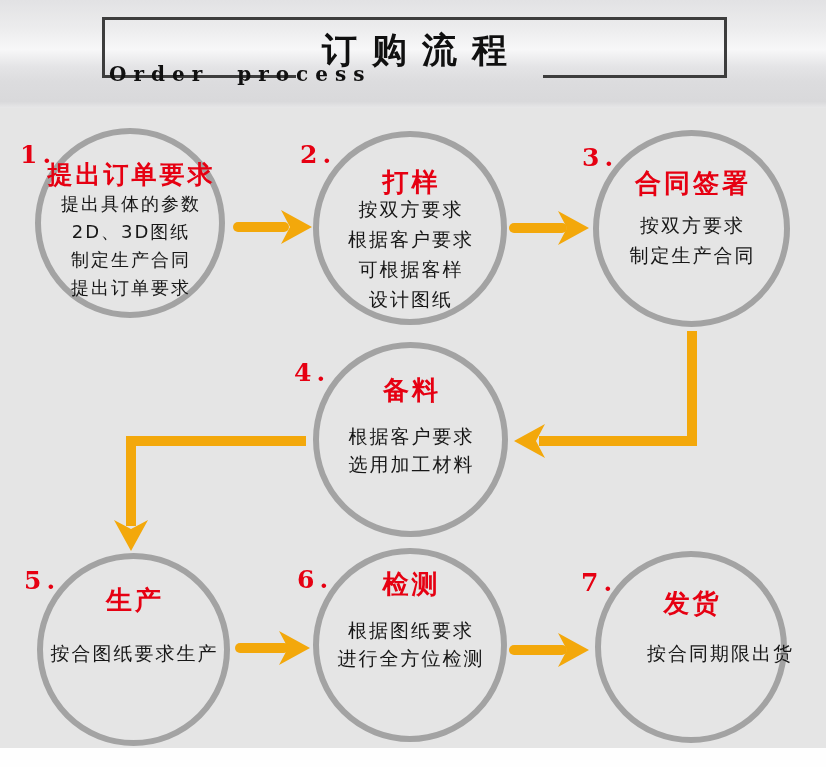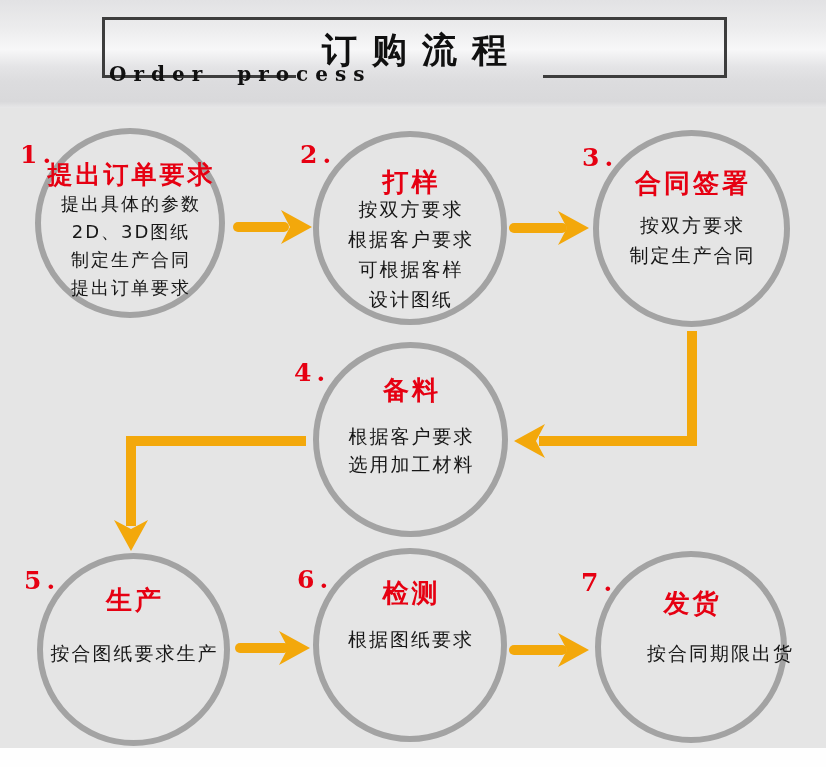--- a/index.html
+++ b/index.html
@@ -52,21 +52,21 @@
   .c3 { left:593px; top:130px; width:197px; height:197px; }
   .c4 { left:313px; top:342px; width:195px; height:195px; }
   .c5 { left:37px;  top:553px; width:193px; height:193px; }
   .c6 { left:313px; top:548px; width:194px; height:194px; }
   .c7 { left:595px; top:551px; width:192px; height:192px; }
   .c1 .title { margin-top:24px; font-size:25px; }
   .c2 .title { margin-top:28px; }
   .c3 .title { margin-top:30px; }
   .c4 .title { margin-top:25px; }
   .c5 .title { margin-top:24px; }
-  .c6 .title { margin-top:22px; }
+  .c6 .title { margin-top:13px; }
   .c7 .title { margin-top:29px; }
   .c1 .lines { margin-top:-2px; } .c1 .line { line-height:28px; font-size:18px; }
   .c2 .lines { margin-top:-5px; } .c2 .line { line-height:30px; }
   .c3 .lines { margin-top:10px; } .c3 .line { line-height:30px; }
   .c4 .lines { margin-top:15px; } .c4 .line { line-height:28px; }
   .c5 .lines { margin-top:21px; } .c5 .line { line-height:30px; }
   .c6 .lines { margin-top:15px; } .c6 .line { line-height:28px; }
   .c7 .lines { margin-top:18px; } .c7 .line { line-height:30px;margin-left:44px; }
   
   .stepnum {
@@ -183,20 +183,21 @@
     <div class="title">生产</div>
     <div class="lines">
       <div class="line">按合图纸要求生产</div>
     </div>
   </div>
 
   <div class="circle c6">
     <div class="title">检测</div>
     <div class="lines">
       <div class="line">根据图纸要求</div>
+      <div class="line">进行全方位检测</div>
     </div>
   </div>
 
   <div class="circle c7">
     <div class="title">发货</div>
     <div class="lines">
       <div class="line">按合同期限出货</div>
     </div>
   </div>
 

